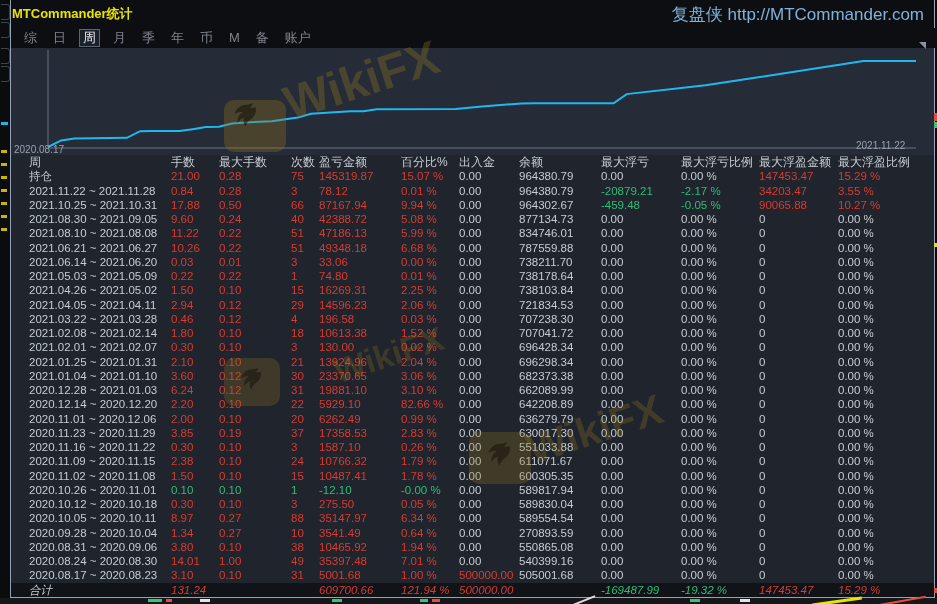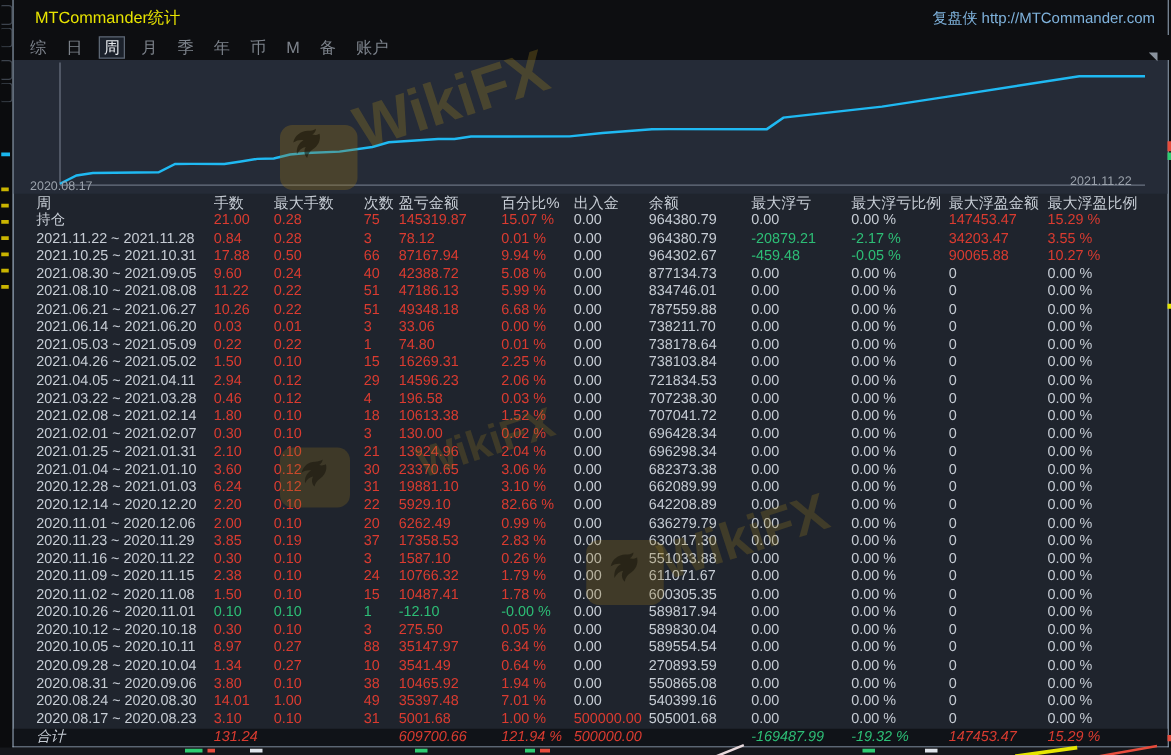--- a/index.html
+++ b/index.html
@@ -9,32 +9,32 @@
   
   .bg-left{position:absolute;left:0;top:0;width:10px;height:604px;background:#0b0c0e;}
   .bg-btn{position:absolute;left:1px;width:8px;height:14px;border:1px solid #3c434d;border-left:none;border-radius:0 3px 3px 0;}
   .bg-dash{position:absolute;left:1px;width:6px;height:3px;background:#c9b400;}
   .bg-cyan{position:absolute;left:1px;width:7px;height:3px;background:#19b6ee;}
 
   
   .window{position:absolute;left:10px;top:0;width:925px;height:598px;background:#1f242d;
     border-left:1px solid #93a2b4;border-right:1px solid #93a2b4;border-bottom:1px solid #93a2b4;box-sizing:border-box;}
   .titlebar{position:absolute;left:0;top:0;width:100%;height:28px;background:#0d0e11;display:flex;align-items:center;}
-  .title{color:#e8e400;font-size:13px;font-weight:normal;padding-left:17px;}
-  .brand{margin-left:auto;color:#7fb2dc;font-size:12px;padding-right:10px;}
+  .title{color:#e8e400;font-size:13px;font-weight:bold;padding-left:1px;}
+  .brand{margin-left:auto;color:#7fb2dc;font-size:17px;padding-right:10px;}
   .menubar{position:absolute;left:0;top:28px;width:100%;height:20px;background:#0d0e11;
     display:flex;align-items:center;padding-left:10px;gap:10px;}
   .tab{color:#7d838c;font-size:13px;padding:0 3px;line-height:16px;cursor:default;}
   .tab.active{color:#e4e7eb;background:#1b212b;border:1px solid #5c6673;}
 
   
   .chart{position:absolute;left:0;top:48px;width:923px;height:107px;background:#252b37;}
   .chart svg{position:absolute;left:0;top:0;}
   .axis-label{position:absolute;color:#9aa1ab;font-size:10px;}
-  .axis-label.start{left:13px;top:96px;}
+  .axis-label.start{left:3px;top:96px;}
   .axis-label.end{left:845px;top:92px;}
   .grip{position:absolute;right:8px;top:-6px;width:0;height:0;
     border-left:7px solid transparent;border-top:7px solid #8a929d;}
 
   
   .wm{position:absolute;pointer-events:none;}
   .wm-logo{border-radius:10px;background:rgba(148,116,28,.33);display:flex;align-items:center;justify-content:center;}
   .wm-logo svg{width:72%;height:72%;}
   .wm-text{font-weight:bold;color:rgba(160,128,30,.30);transform:rotate(-18deg);transform-origin:left bottom;white-space:nowrap;}
 

